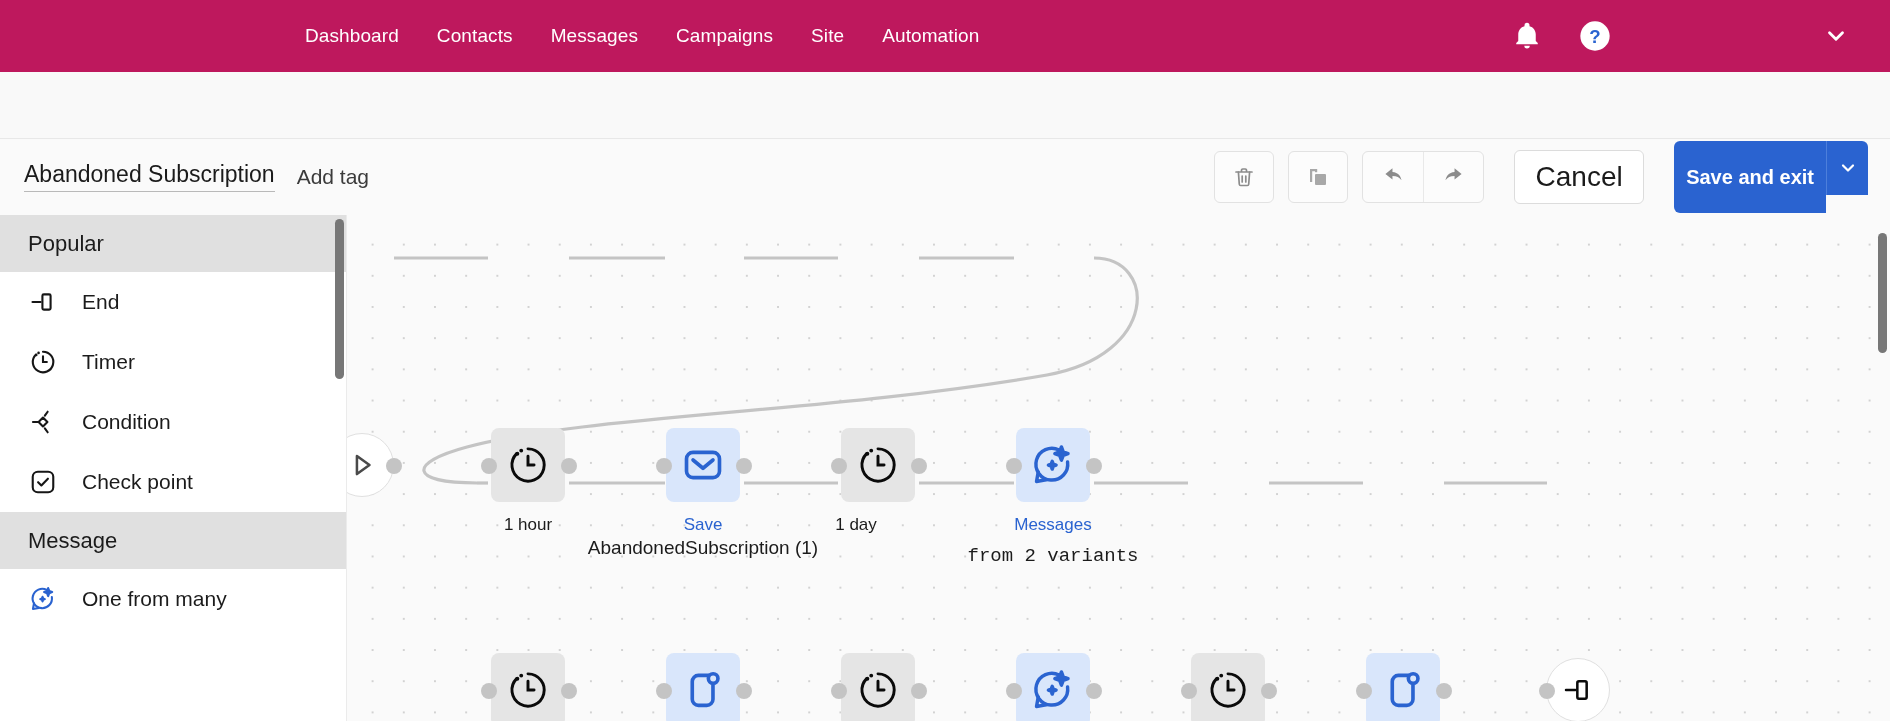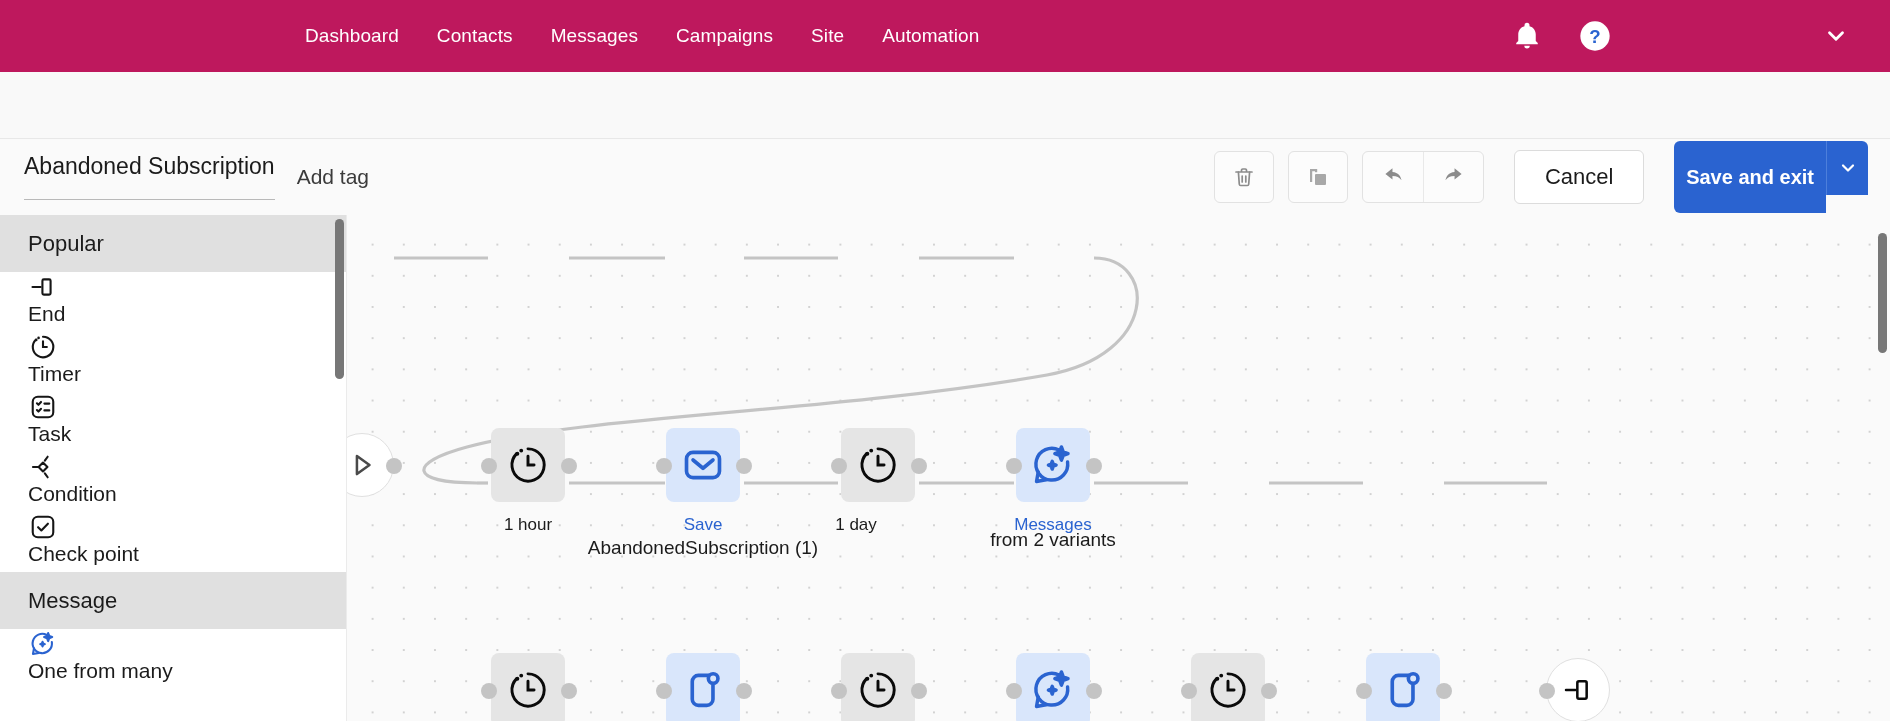--- a/index.html
+++ b/index.html
@@ -55,21 +55,21 @@
     background: #fafafa;
     display: flex;
     align-items: center;
     padding: 0 22px 0 24px;
     position: relative;
   }
   .doc-title {
     font-size: 23px;
     color: #1b1b1b;
     border-bottom: 1px solid #b9b9b9;
-    padding-bottom: 20px;
+    padding-bottom: 3px;
     line-height: 1.1;
     cursor: text;
   }
   .add-tag {
     font-size: 21px;
     color: #3b3b3b;
     margin-left: 22px;
     cursor: pointer;
   }
   .tb-actions {
@@ -97,21 +97,21 @@
     width: 60px; height: 50px;
     display: flex; align-items: center; justify-content: center;
     cursor: pointer;
   }
   .icon-pair > div + div { border-left: 1px solid #e9e9e9; }
   .btn-cancel {
     min-width: 130px; height: 54px;
     background: #ffffff;
     border: 1px solid #dcdcdc;
     border-radius: 6px;
-    font-size: 22px;
+    font-size: 28px;
     color: #1b1b1b;
     font-family: inherit;
     cursor: pointer;
     margin-left: 16px;
   }
   .save-group {
     display: flex;
     margin-left: 16px;
     border-radius: 6px;
     overflow: hidden;
@@ -151,24 +151,24 @@
   .sb-head {
     height: 57px;
     background: #e0e0e0;
     display: flex; align-items: center;
     padding-left: 28px;
     font-size: 22px;
     color: #1b1b1b;
   }
   .sb-item {
     height: 60px;
-    display: flex; align-items: flex-start;
+    display: flex; align-items: center;
     padding-left: 28px;
-    cursor: pointer;
-    flex-direction: column;
+    gap: 24px;
+    cursor: pointer;
   }
   .sb-ico { width: 30px; height: 30px; display:flex;align-items:center;justify-content:center; flex:0 0 30px;}
   .sb-label { font-size: 21px; color: #1b1b1b; }
   .sb-scroll {
     position: absolute;
     right: 2px; top: 4px;
     width: 9px; height: 160px;
     background: #777;
     border-radius: 5px;
   }
@@ -325,29 +325,20 @@
       <span class="sb-ico">
         <svg width="28" height="28" viewBox="0 0 24 24" fill="none" stroke="#161616" stroke-width="1.8" stroke-linecap="round">
           <path d="M12 3.2a8.8 8.8 0 1 1-6.2 2.6"></path>
           <path d="M8.2 4.2l.02 0M6.2 5.9l.02 0" stroke-width="2.2"></path>
           <path d="M12 7.2V12h3.3"></path>
         </svg>
       </span>
       <span class="sb-label">Timer</span>
     </div>
 
-    <div class="sb-item">
-      <span class="sb-ico">
-        <svg width="28" height="28" viewBox="0 0 24 24" fill="none" stroke="#161616" stroke-width="1.8" stroke-linecap="round" stroke-linejoin="round">
-          <rect x="3.2" y="3.2" width="17.6" height="17.6" rx="4.4"></rect>
-          <path d="M6.8 8.8l1.3 1.3 2.2-2.4M13.2 9.1h4.2M6.8 14.6l1.3 1.3 2.2-2.4M13.2 14.9h4.2"></path>
-        </svg>
-      </span>
-      <span class="sb-label">Task</span>
-    </div>
 
     <div class="sb-item">
       <span class="sb-ico">
         <svg width="28" height="28" viewBox="0 0 24 24" fill="none" stroke="#161616" stroke-width="1.8" stroke-linecap="round" stroke-linejoin="round">
           <path d="M12 8.2l3.8 3.8-3.8 3.8-3.8-3.8z"></path>
           <path d="M3.4 12h4.8M13.6 6.6L16 3.2M13.6 17.4L16 20.8"></path>
         </svg>
       </span>
       <span class="sb-label">Condition</span>
     </div>
@@ -436,21 +427,21 @@
 
     <div class="node blue" style="left:669px; top:213px;">
       <svg width="46" height="46" viewBox="0 0 24 24" fill="none" stroke="#2a63d0" stroke-width="1.8" stroke-linecap="round" stroke-linejoin="round">
         <path d="M19.6 10.4a8.3 8.3 0 1 1-4.4-6.2"></path>
         <path d="M4.3 15.6L3.4 20.6l5-.9"></path>
         <path d="M16.4 2.6l.95 2.5 2.5.95-2.5.95-.95 2.5-.95-2.5-2.5-.95 2.5-.95z" fill="#2a63d0"></path>
         <path d="M11.6 10.1l.55 1.45 1.45.55-1.45.55-.55 1.45-.55-1.45-1.45-.55 1.45-.55z" fill="#2a63d0"></path>
       </svg>
     </div>
     <div class="node-label nl-type" style="left:646px; top:300px; width:120px;">Messages</div>
-    <div class="node-label nl-name" style="left:616px; top:314px; width:180px;">from 2 variants</div>
+    <div class="node-label nl-name" style="left:616px; top:330px; width:180px;font-family:Liberation Mono, monospace;">from 2 variants</div>
 
     <div class="node gray" style="left:144px; top:438px;">
       <svg width="44" height="44" viewBox="0 0 24 24" fill="none" stroke="#0a0a0a" stroke-width="1.6" stroke-linecap="round">
         <path d="M12 3.2a8.8 8.8 0 1 1-6.2 2.6"></path>
         <path d="M8.3 4.15l.02 0M6.2 5.85l.02 0" stroke-width="2.1"></path>
         <path d="M12 7.2V12h3.3"></path>
       </svg>
     </div>
 
     <div class="node blue" style="left:319px; top:438px;">

